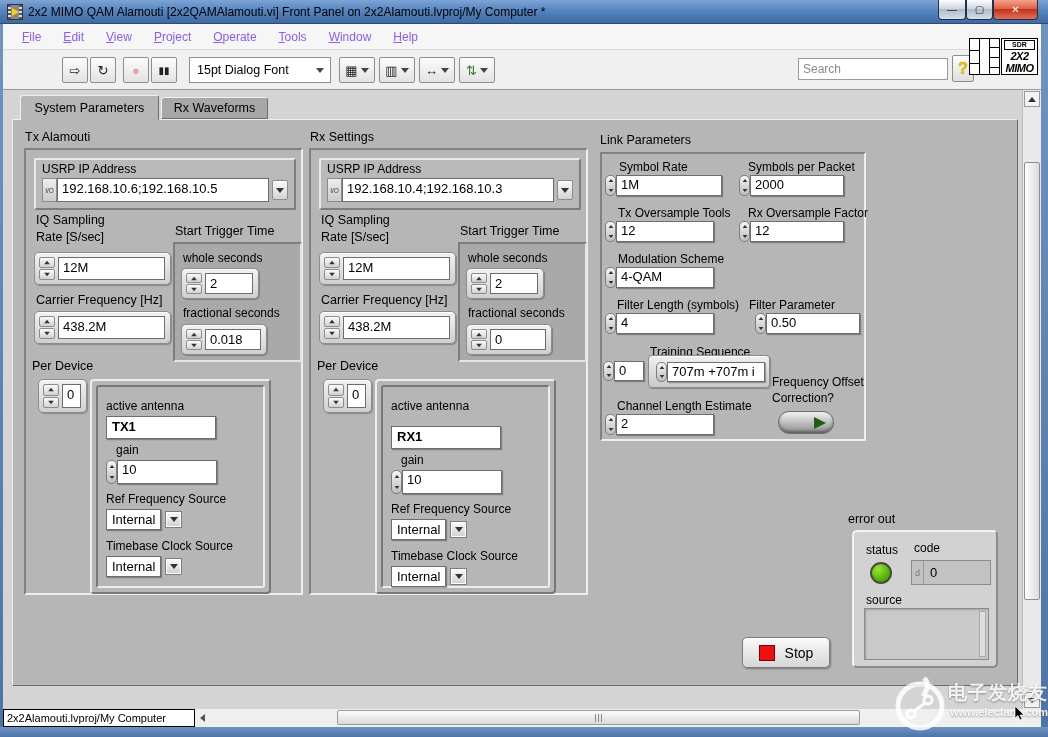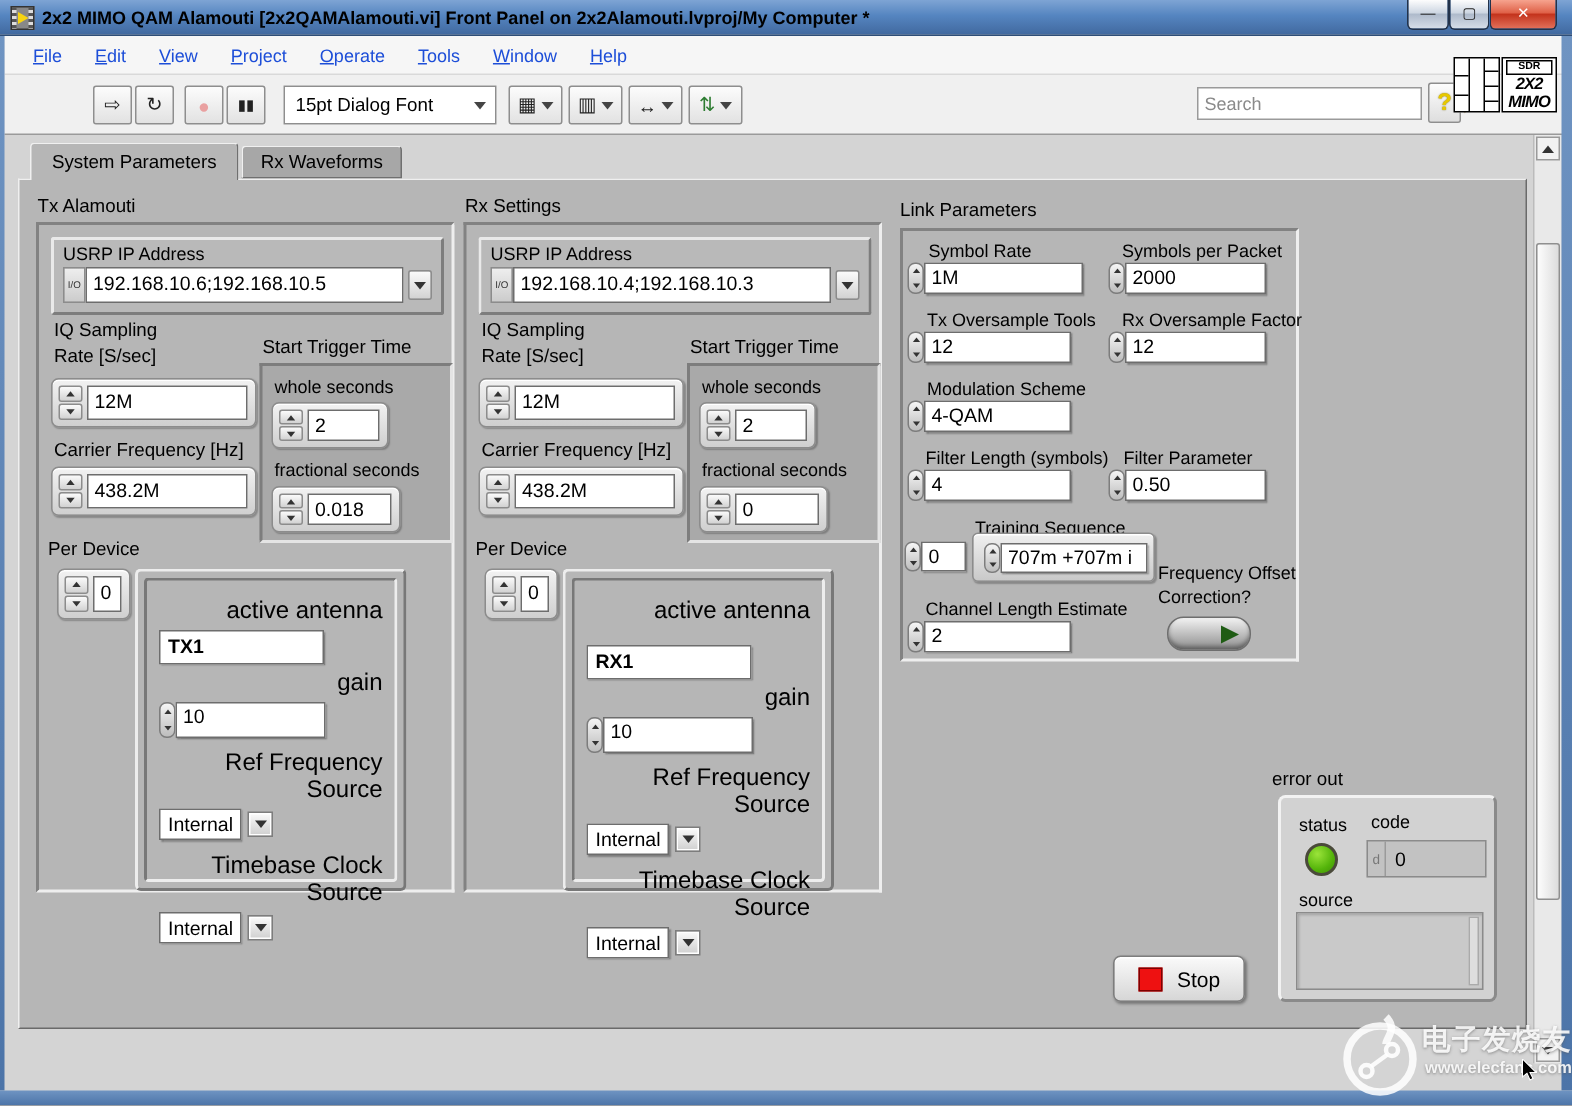--- a/index.html
+++ b/index.html
@@ -7,34 +7,34 @@
   .win{position:relative;width:1048px;height:737px;font-family:"Liberation Sans","DejaVu Sans",sans-serif;
        background:#d4d4d4;overflow:hidden;user-select:none;}
   .abs{position:absolute;}
   .lbl{position:absolute;font-size:12px;color:#000;white-space:nowrap;line-height:14px;}
   .lbl2{font-size:12.5px;}
 
   
   .titlebar{position:absolute;left:0;top:0;width:1048px;height:24px;
     background:linear-gradient(#7ea4d4 0%,#5585c0 45%,#41699f 100%);
     border-bottom:1px solid #2d4d77;}
-  .title-text{position:absolute;left:28px;top:5px;font-size:12px;color:#000;white-space:nowrap;font-weight:bold;}
+  .title-text{position:absolute;left:28px;top:5px;font-size:12px;color:#000;white-space:nowrap;}
   .app-icon{position:absolute;left:7px;top:4px;width:16px;height:16px;background:#888;
     border:1px solid #333;display:flex;align-items:center;justify-content:center;}
   .app-icon .strip{position:absolute;top:0;bottom:0;width:3px;background:repeating-linear-gradient(#555 0 2px,#ddd 2px 4px);}
   .app-icon .strip.l{left:0}.app-icon .strip.r{right:0}
   .app-icon .arr{width:0;height:0;border-top:4px solid transparent;border-bottom:4px solid transparent;border-left:7px solid #f7d411;}
   .capbtn{position:absolute;top:0;height:20px;border:1px solid #22324a;border-top:none;
     background:linear-gradient(#fdfdfd,#cdd6e2 45%,#aebacb 50%,#d6dee8);
     border-radius:0 0 4px 4px;display:flex;align-items:center;justify-content:center;
     font-size:10px;color:#222;}
   .capbtn.close{background:linear-gradient(#f6a38e,#df6148 45%,#c3331c 50%,#e2705a);color:#fff;font-weight:bold;}
   .menubar{position:absolute;left:3px;top:24px;width:1039px;height:26px;background:#f6f6f6;
     border-bottom:1px solid #d9d9d9;display:flex;align-items:center;padding-left:10px;gap:4px;}
-  .menu-item{display:inline-block;font-size:12px;padding:4px 9px;color:#1d4ed8;}
+  .menu-item{display:inline-block;font-size:12px;padding:4px 9px;color:#8b5cf6;}
   .menu-item::first-letter{text-decoration:underline;}
   .toolbar{position:absolute;left:3px;top:50px;width:1039px;height:40px;background:#f0f0f0;
     border-bottom:1px solid #9a9a9a;}
   .tbtn{position:absolute;top:7px;height:26px;background:linear-gradient(#fcfcfc,#e2e2e2);
     border:1px solid #8e8e8e;border-radius:2px;display:flex;align-items:center;justify-content:center;
     font-size:13px;color:#222;}
   .tbtn .dd{margin-left:3px;}
   .fontcombo{position:absolute;left:160px;top:7px;width:140px;height:26px;background:#fff;
     border:1px solid #8e8e8e;font-size:12.5px;display:flex;align-items:center;padding-left:7px;}
   .fontcombo .dd{position:absolute;right:6px;}
@@ -112,21 +112,21 @@
     box-shadow:inset 0 0 0 1px #fff;display:flex;align-items:center;justify-content:center;}
 
   
   .settings{position:absolute;top:148px;width:279px;height:447px;}
   .trigbox{position:absolute;left:147px;top:92px;width:129px;height:120px;background:#a9a9a9;
     border:2px solid;border-color:#7d7d7d #e4e4e4 #e4e4e4 #7d7d7d;}
   .devouter{position:absolute;left:64px;top:229px;width:181px;height:215px;background:#b6b6b6;
     border:2px solid;border-color:#ededed #787878 #787878 #ededed;border-radius:4px;padding:4px;}
   .devinner{width:100%;height:100%;border:2px solid;border-color:#787878 #ededed #ededed #787878;
     border-radius:3px;padding:6px 8px;}
-  .devinner .dlbl{font-size:16px;margin-top:4px;text-align:right;}
+  .devinner .dlbl{font-size:12px;margin-top:4px;}
   .wfld{background:#fff;border:1px solid #6d6d6d;font-size:13px;padding:2px 5px;box-shadow:1px 1px 1px rgba(0,0,0,.3);font-weight:bold;}
 
   
   .linkbox{position:absolute;left:600px;top:152px;width:266px;height:289px;}
   .trainwrap{position:absolute;background:linear-gradient(#f0f0f0,#c9c9c9);border:1px solid #8c8c8c;
     border-radius:4px;box-shadow:inset 0 1px 0 #fff,1px 1px 1px rgba(0,0,0,.25);}
   .toggle{position:absolute;width:56px;height:23px;border-radius:11px;
     background:linear-gradient(#f2f2f2,#8d8d8d);border:1px solid #6e6e6e;box-shadow:inset 0 -2px 3px rgba(0,0,0,.35);
     display:flex;align-items:center;justify-content:flex-end;padding-right:7px;}
   .toggle .arr{width:0;height:0;border-top:6px solid transparent;border-bottom:6px solid transparent;border-left:12px solid #1f5c14;}
@@ -521,21 +521,21 @@
     </div>
     <div class="lbl" style="left:15px;top:144px;">Filter Length (symbols)</div>
     <div class="numB" style="left:14px;top:159px;width:98px;height:21px;">
       <div class="ospin">
           <i class="tri-u"></i>
           <i class="tri-d"></i>
         </div>
       <div class="bfld">4</div>
     </div>
     <div class="lbl" style="left:147px;top:144px;">Filter Parameter</div>
-    <div class="numB" style="left:148px;top:159px;width:94px;height:21px;">
+    <div class="numB" style="left:164px;top:159px;width:94px;height:21px;">
       <div class="ospin">
           <i class="tri-u"></i>
           <i class="tri-d"></i>
         </div>
       <div class="bfld">0.50</div>
     </div>
     <div class="lbl" style="left:48px;top:191px;">Training Sequence</div>
     <div class="numB" style="left:12px;top:207px;width:30px;height:20px;">
       <div class="ospin">
           <i class="tri-u"></i>
@@ -591,20 +591,29 @@
   <div class="vscroll">
     <div class="arrow" style="top:1px;">
         <i class="tri-u"></i>
       </div>
     <div class="thumb"></div>
     <div class="arrow" style="bottom:1px;">
         <i class="tri-d"></i>
       </div>
   </div>
 
+  <div class="statusbar">
+    <div class="ctxbox">2x2Alamouti.lvproj/My Computer</div>
+    <i class="harrow"></i>
+    <div class="hthumb">
+      <i></i>
+        <i></i>
+        <i></i>
+    </div>
+  </div>
 
   <div class="bord l"></div>
   <div class="bord r"></div>
   <div class="bord b"></div>
 
   <div class="wm">
     <svg width="56" height="62" viewBox="0 0 56 62">
       <circle cx="26" cy="34" r="22" fill="none" stroke="rgba(255,255,255,0.85)" stroke-width="5"></circle>
       <path d="M30 6 C38 14 30 20 30 24" fill="none" stroke="rgba(255,255,255,0.85)" stroke-width="5"></path>
       <circle cx="17" cy="42" r="4" fill="none" stroke="rgba(255,255,255,0.9)" stroke-width="3"></circle>

